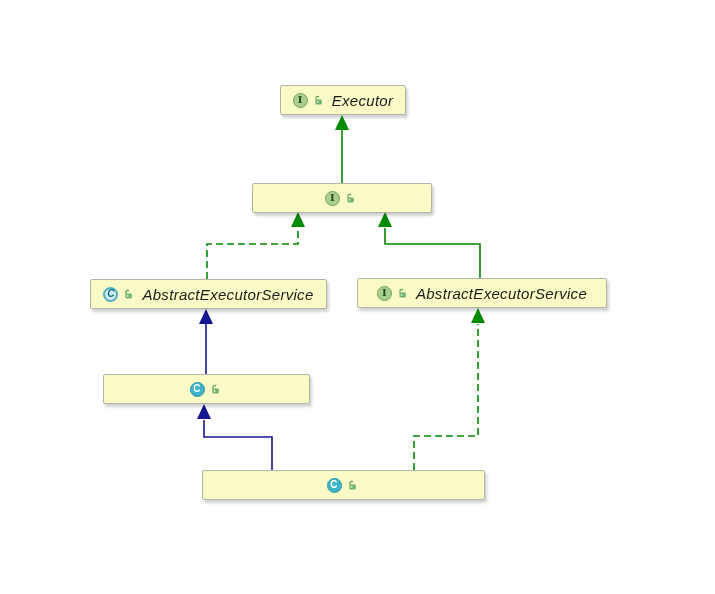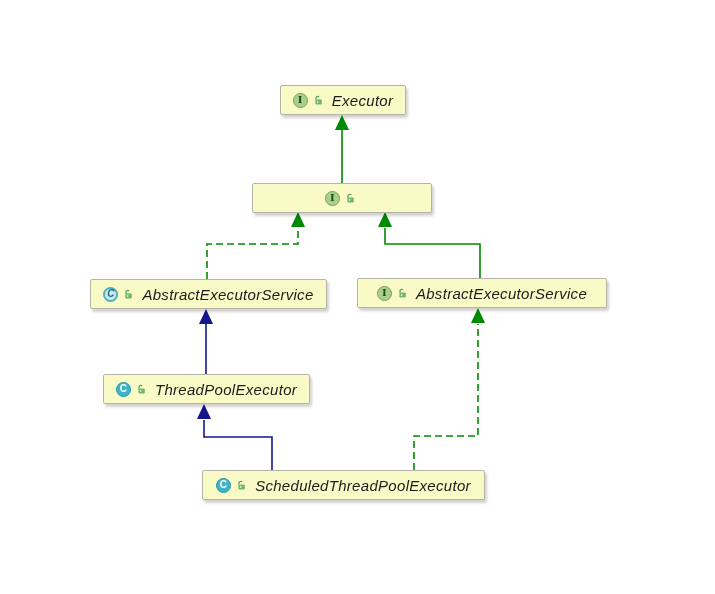--- a/index.html
+++ b/index.html
@@ -144,26 +144,24 @@
     <span class="node-label">AbstractExecutorService</span>
   </div>
 
   <div class="node" style="left:103px; top:374px; width:207px;">
     <span class="badge badge-class">C</span>
     <svg class="lock" width="11" height="11" viewBox="0 0 12 12">
       <path d="M3.2,5.2 V3.4 a2,2 0 0 1 3.4,-1.3" fill="none" stroke="#4f9d4f" stroke-width="1.3"></path>
       <rect x="2.6" y="4.8" width="7" height="5.6" rx="1.1" fill="#6fb56f"></rect>
       <rect x="4.2" y="6.2" width="1.7" height="2.6" rx="0.8" fill="#d8efcd"></rect>
     </svg>
-    <span class="node-label">ThreadPoolExecutor</span>
   </div>
 
   <div class="node" style="left:202px; top:470px; width:283px;">
     <span class="badge badge-class">C</span>
     <svg class="lock" width="11" height="11" viewBox="0 0 12 12">
       <path d="M3.2,5.2 V3.4 a2,2 0 0 1 3.4,-1.3" fill="none" stroke="#4f9d4f" stroke-width="1.3"></path>
       <rect x="2.6" y="4.8" width="7" height="5.6" rx="1.1" fill="#6fb56f"></rect>
       <rect x="4.2" y="6.2" width="1.7" height="2.6" rx="0.8" fill="#d8efcd"></rect>
     </svg>
-    <span class="node-label">ScheduledThreadPoolExecutor</span>
   </div>
 
 </div>
 
 </body></html>

